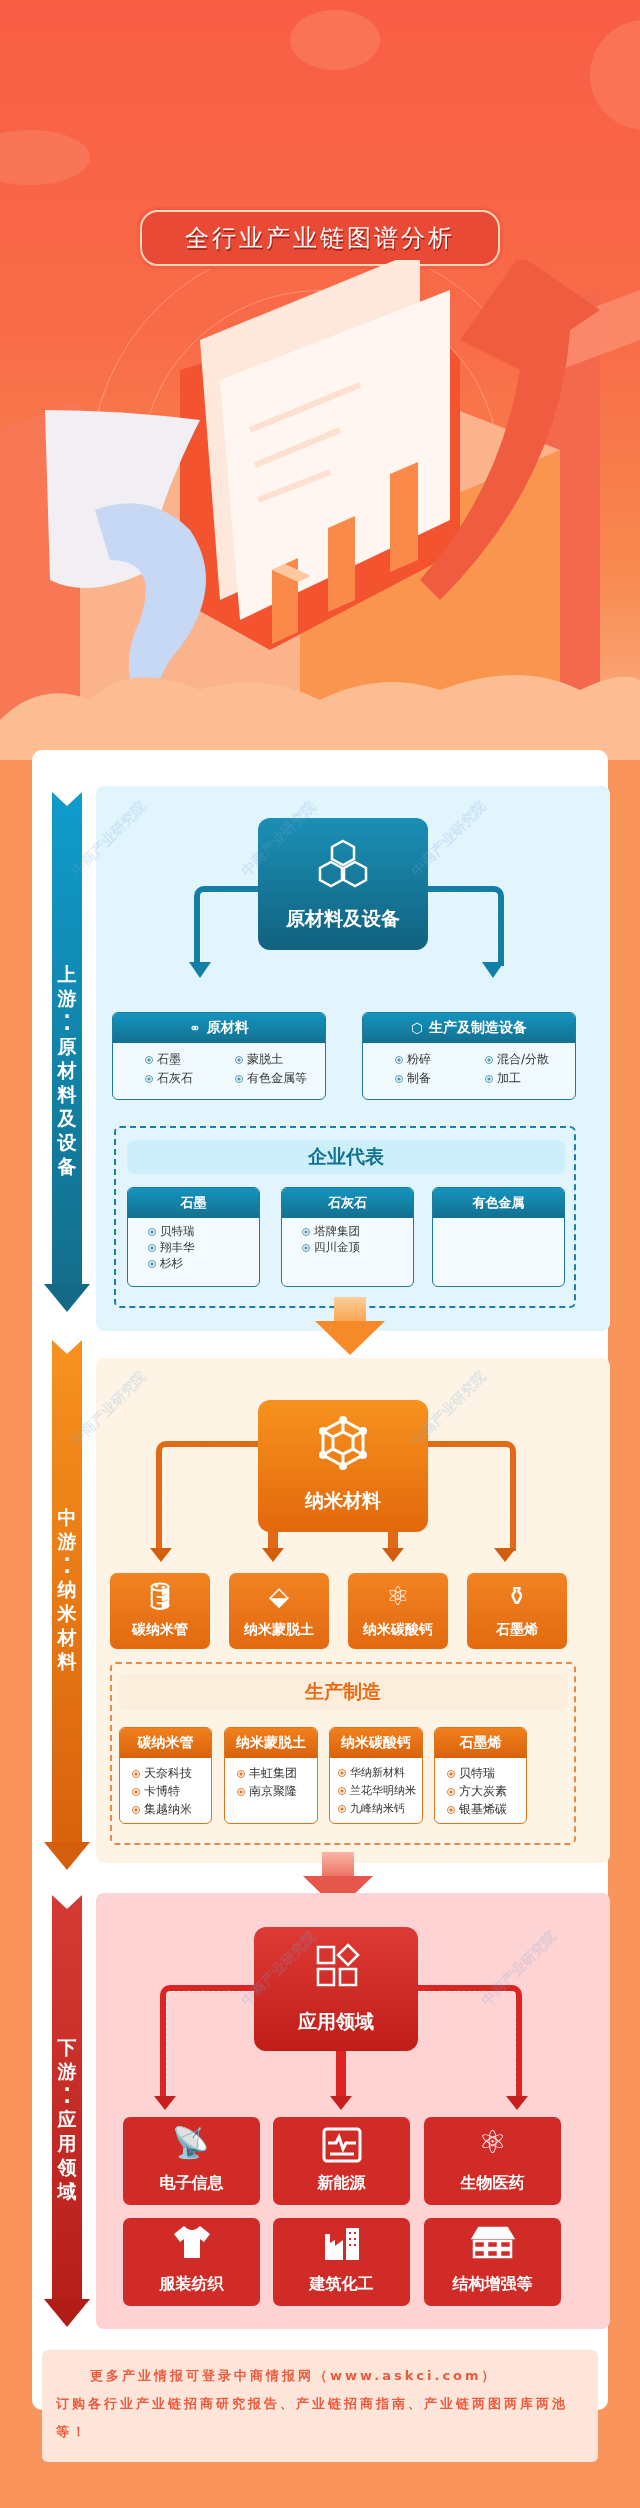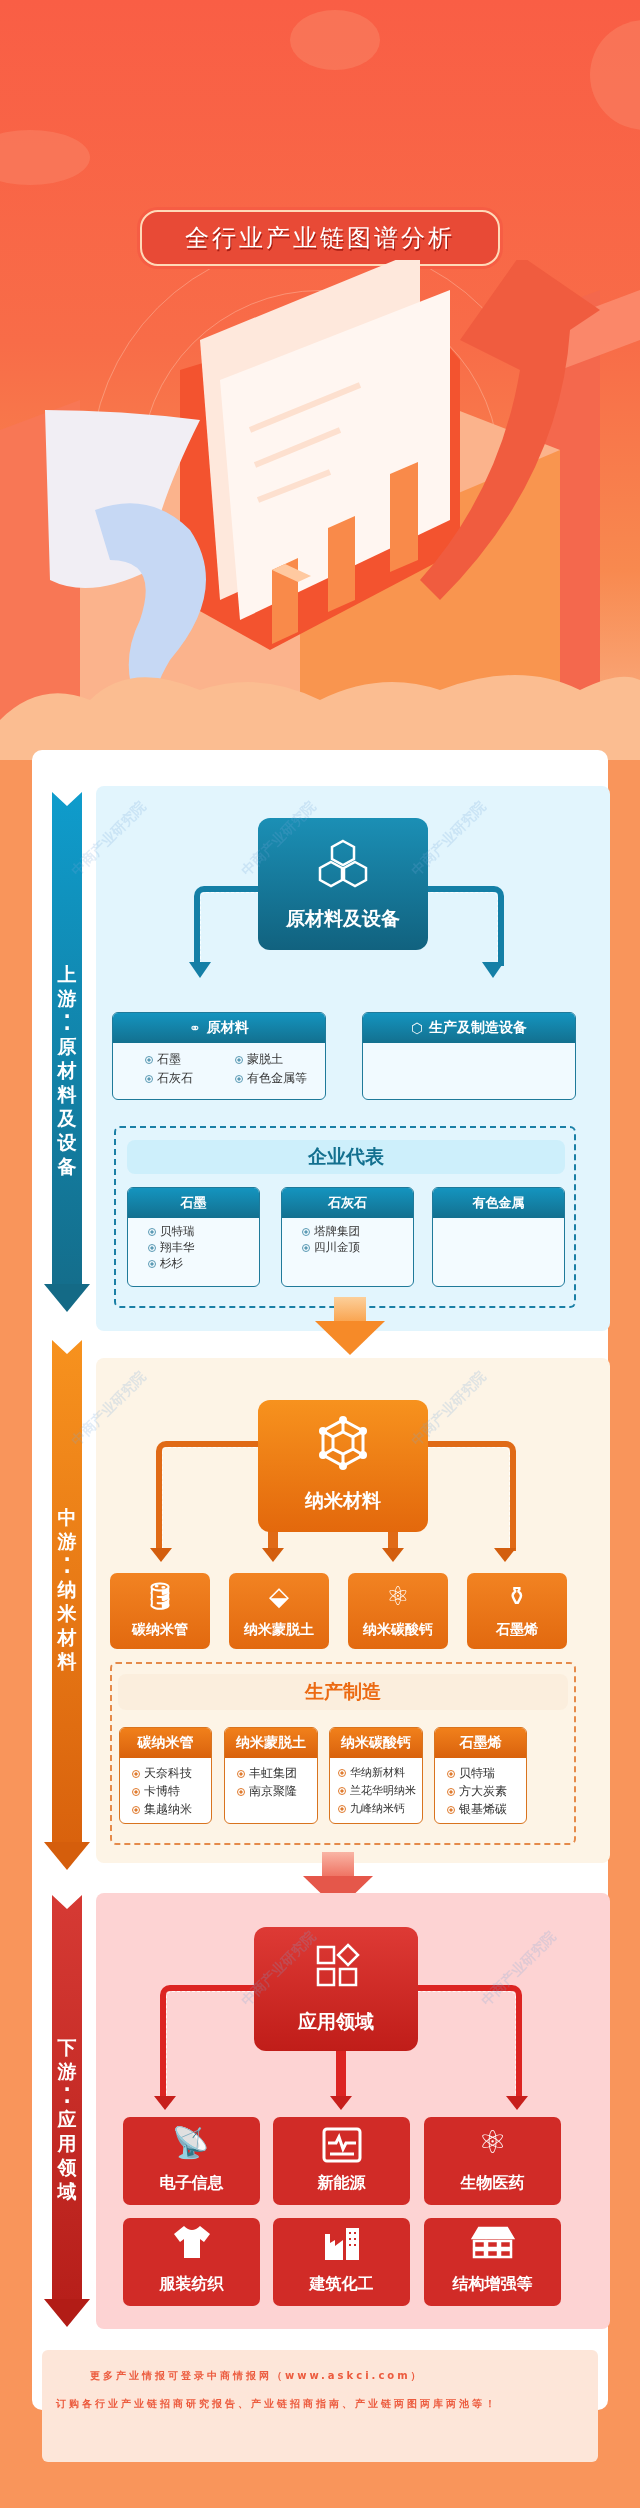--- a/index.html
+++ b/index.html
@@ -35,21 +35,21 @@
 .tile{position:absolute;border-radius:7px;color:#fff;font-weight:bold;text-align:center}
 .tile .ic{position:absolute;left:0;right:0;display:flex;justify-content:center}
 .tile .tl{position:absolute;left:0;right:0}
 .oco{position:absolute;background:#fff;border:1.5px solid #d9741f;border-radius:6px;overflow:hidden}
 .oco .hd{height:30px;background:linear-gradient(180deg,#f1801b,#d9620d);color:#fff;font-weight:bold;font-size:14px;display:flex;align-items:center;justify-content:center}
 .oco .bd{padding:6px 0 0 12px;font-size:12px;color:#333;line-height:18px}
 .oco .bd .bul::before{border-color:#e07a2d;background:radial-gradient(circle,#e07a2d 35%,transparent 40%)}
 .bigdown{position:absolute;width:70px;height:58px}
 .bigdown .st{position:absolute;left:19px;top:0;width:32px;height:26px}
 .bigdown .hd2{position:absolute;left:0;top:24px;width:0;height:0;border-left:35px solid transparent;border-right:35px solid transparent}
-.footer-box{position:absolute;left:42px;top:2350px;width:556px;height:112px;background:#fde6d9;border-radius:6px;color:#ec5b3e;font-weight:bold;font-size:10px;letter-spacing:3px;line-height:28px;padding:12px 14px}
+.footer-box{position:absolute;left:42px;top:2350px;width:556px;height:112px;background:#fde6d9;border-radius:6px;color:#ec5b3e;font-weight:bold;font-size:13px;letter-spacing:3px;line-height:28px;padding:12px 14px}
 .footer-box .l1{text-indent:34px}
 .wm{position:absolute;color:rgba(120,170,220,.22);font-size:14px;font-weight:bold;transform:rotate(-45deg);white-space:nowrap;pointer-events:none}
 </style>
 </head>
 <body>
 
 <div class="hero">
   <div class="cloud" style="left:290px;top:10px;width:90px;height:60px"></div>
   <div class="cloud" style="left:-30px;top:130px;width:120px;height:55px"></div>
   <div class="cloud" style="left:590px;top:20px;width:110px;height:110px"></div>
@@ -128,20 +128,26 @@
     <span class="bul">蒙脱土</span>
     <span class="bul">石灰石</span>
     <span class="bul">有色金属等</span>
   </div>
 </div>
 <div class="card" style="left:362px;top:1012px;width:214px;height:88px">
   <div class="hd">
       <span>⬡</span>
       <span>生产及制造设备</span>
     </div>
+  <div class="bd">
+    <span class="bul">粉碎</span>
+    <span class="bul">混合/分散</span>
+    <span class="bul">制备</span>
+    <span class="bul">加工</span>
+  </div>
 </div>
 
 <div class="dashbox" style="left:114px;top:1126px;width:462px;height:182px;border-color:#1a7fa5"></div>
 <div class="band" style="left:127px;top:1140px;width:438px;height:34px;background:#cdeffb;color:#13708f">企业代表</div>
 <div class="co" style="left:127px;top:1187px;width:133px;height:100px">
   <div class="hd">石墨</div>
   <div class="bd">
       <div class="bul">贝特瑞</div>
       <div class="bul">翔丰华</div>
       <div class="bul">杉杉</div>

